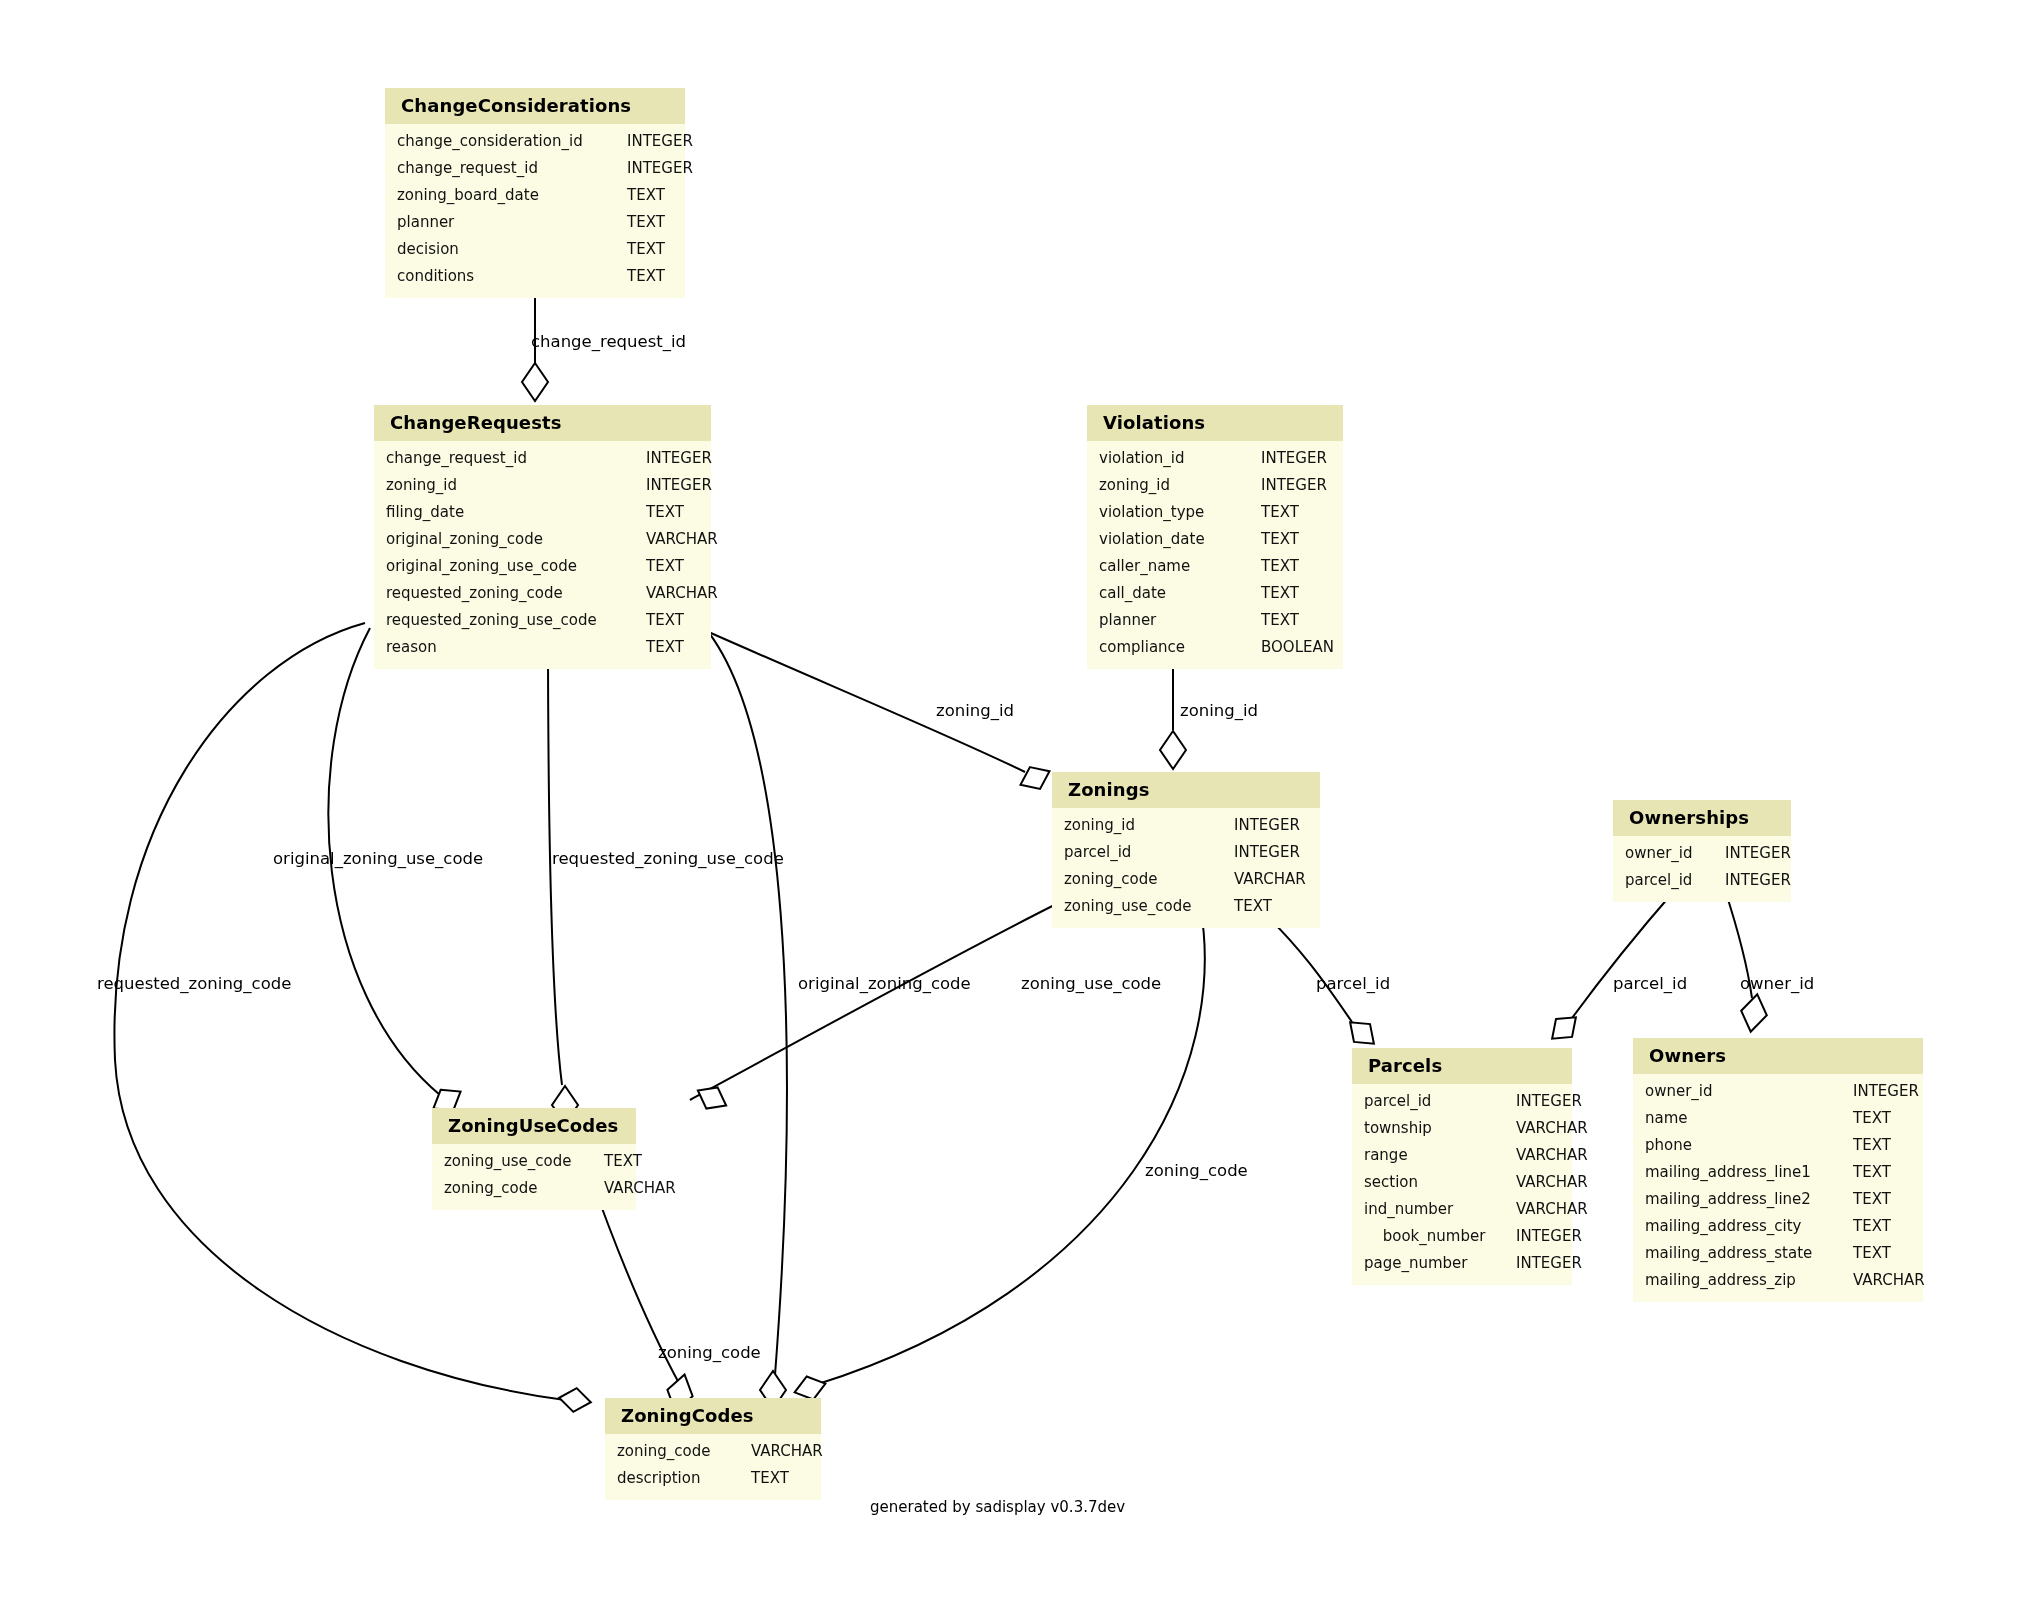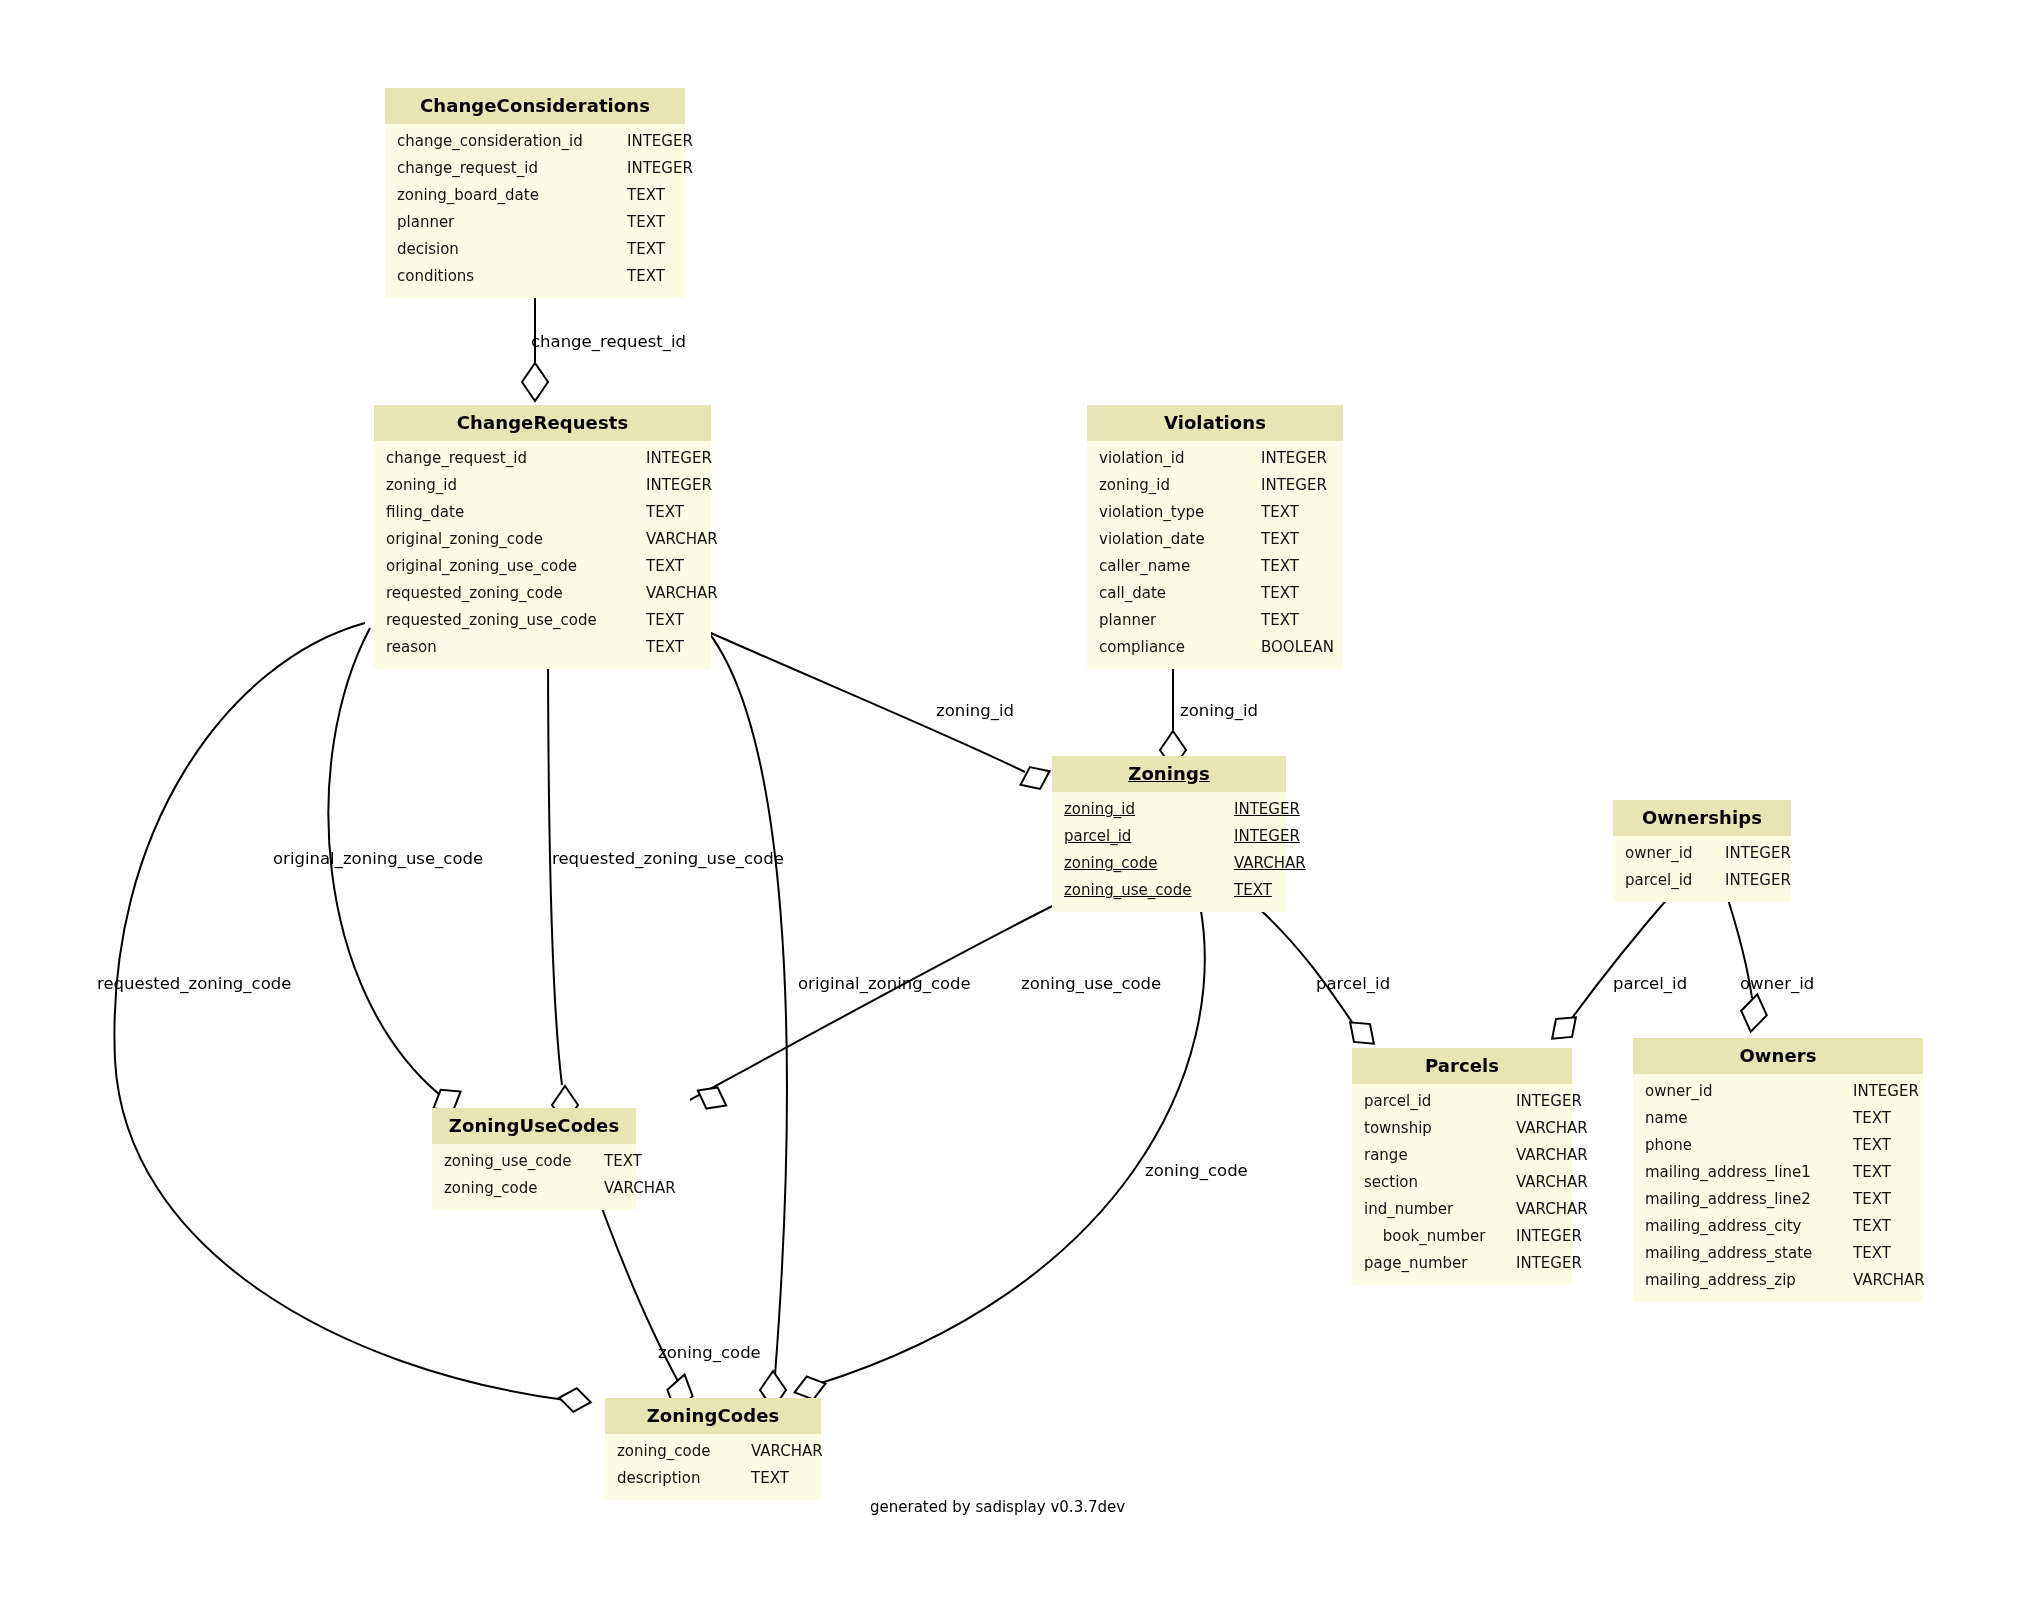--- a/index.html
+++ b/index.html
@@ -29,21 +29,20 @@
     position: absolute;
     background: #fcfbe3;
     border: 0;
     box-sizing: border-box;
     z-index: 5;
   }
   .entity-title {
     background: #e8e5b5;
     font-weight: bold;
     font-size: 18px;
-    text-align: center;
     padding: 7px 16px 8px 16px;
     color: #000;
     letter-spacing: .1px;
     white-space: nowrap;
   }
   .entity-body {
     padding: 4px 0 8px 0;
   }
   .attr-row {
     display: flex;
@@ -206,21 +205,21 @@
           <div class="attr-row">
             <span class="attr-name" style="min-width: 150px;">planner</span>
             <span class="attr-type">TEXT</span>
           </div>
           <div class="attr-row">
             <span class="attr-name" style="min-width: 150px;">compliance</span>
             <span class="attr-type">BOOLEAN</span>
           </div>
         </div>
       </div>
-      <div class="entity" style="left: 1052px; top: 756px; width: 234px; text-decoration: underline;">
+      <div class="entity" style="left: 1052px; top: 772px; width: 268px;">
         <div class="entity-title">Zonings</div>
         <div class="entity-body">
           <div class="attr-row">
             <span class="attr-name" style="min-width: 158px;">zoning_id</span>
             <span class="attr-type">INTEGER</span>
           </div>
           <div class="attr-row">
             <span class="attr-name" style="min-width: 158px;">parcel_id</span>
             <span class="attr-type">INTEGER</span>
           </div>

